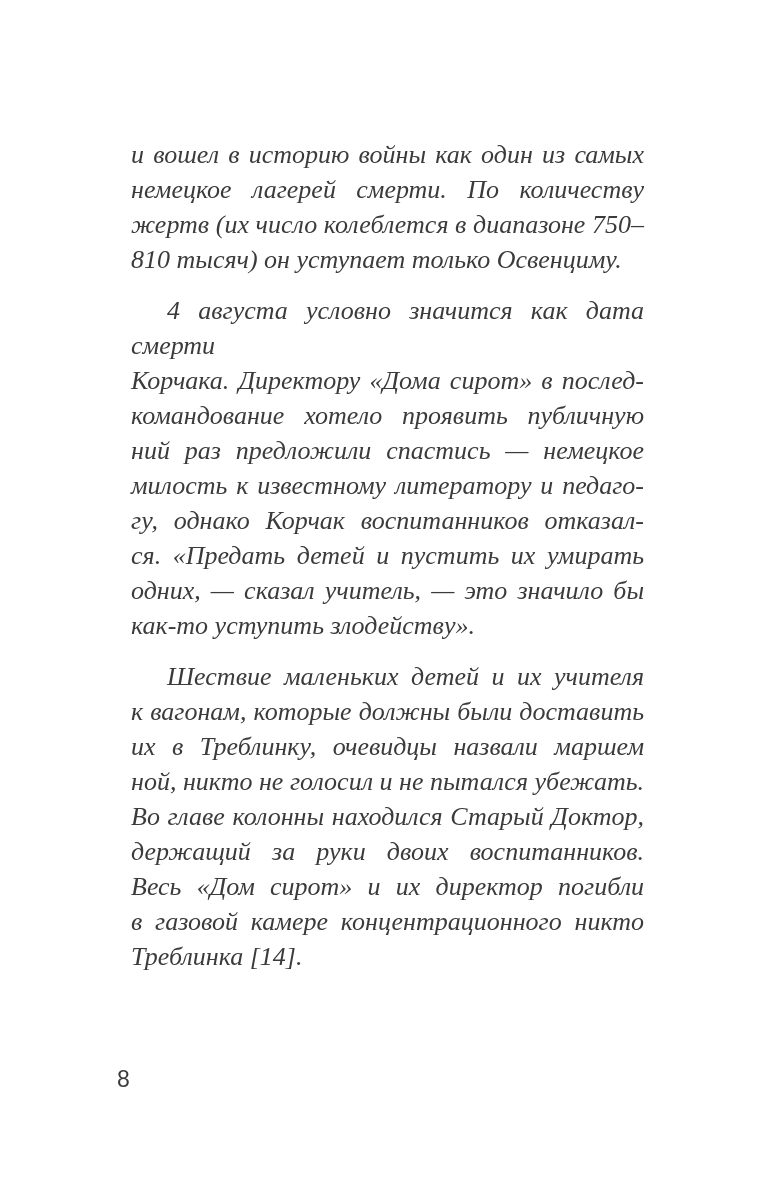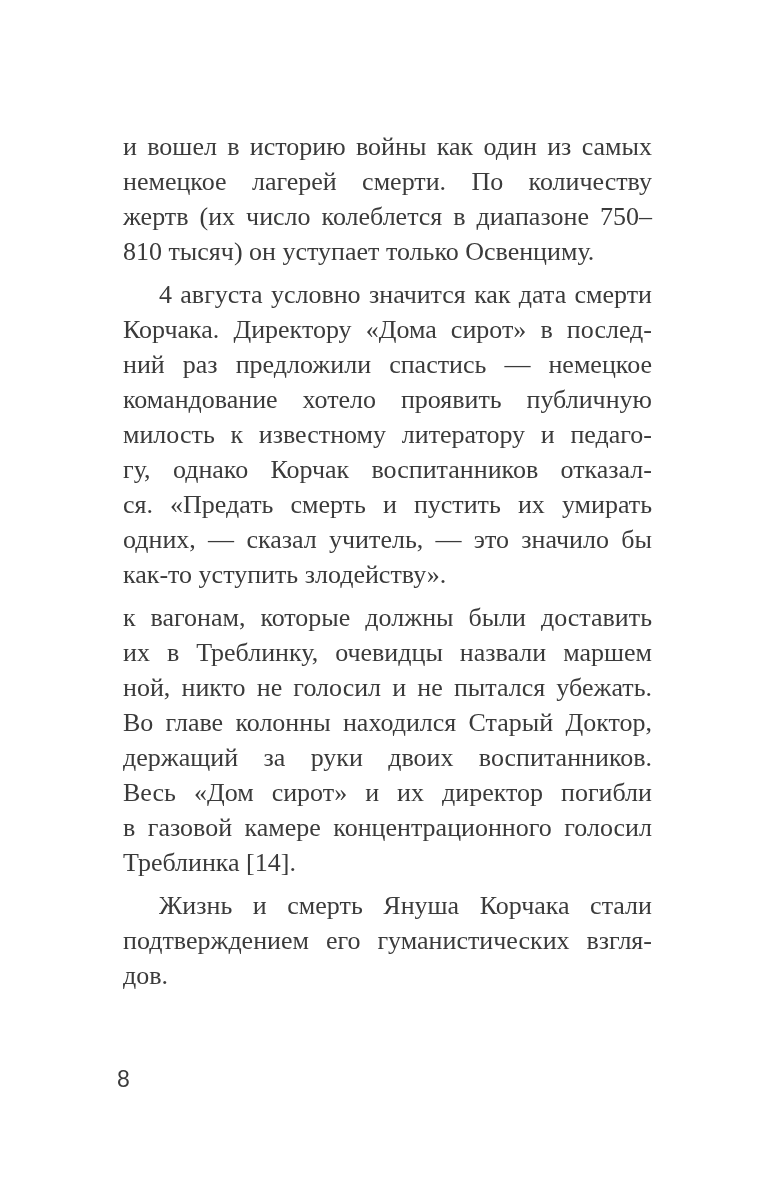--- a/index.html
+++ b/index.html
@@ -19,22 +19,23 @@
     left: 115px;
     top: 121px;
     width: 545px;
     font-family: "Liberation Serif", "DejaVu Serif", serif;
     font-size: 26px;
     line-height: 35px;
     color: #3b3b3b;
     -webkit-font-smoothing: antialiased;
   }
   .paragraph {
-    margin: 8px;
+    margin: 16px;
     padding: 0;
+    font-style: italic;
   }
   .line {
     text-align: justify;
     text-align-last: justify;
     word-spacing: normal;
     white-space: normal;
   }
   .line.last {
     text-align-last: left;
   }
@@ -58,38 +59,34 @@
   <div class="text-block" id="text-block">
       <div class="paragraph">
         <div class="line">и вошел в историю войны как один из самых</div>
         <div class="line">немецкое лагерей смерти. По количеству</div>
         <div class="line">жертв (их число колеблется в диапазоне 750–</div>
         <div class="line last">810 тысяч) он уступает только Освенциму.</div>
       </div>
       <div class="paragraph">
         <div class="line indent">4 августа условно значится как дата смерти</div>
         <div class="line">Корчака. Директору «Дома сирот» в послед-</div>
+        <div class="line">командование хотело проявить публичную</div>
         <div class="line">ний раз предложили спастись — немецкое</div>
-        <div class="line">командование хотело проявить публичную</div>
         <div class="line">милость к известному литератору и педаго-</div>
         <div class="line">гу, однако Корчак воспитанников отказал-</div>
-        <div class="line">ся. «Предать смерть и пустить их умирать</div>
+        <div class="line">ся. «Предать детей и пустить их умирать</div>
         <div class="line">одних, — сказал учитель, — это значило бы</div>
         <div class="line last">как-то уступить злодейству».</div>
       </div>
       <div class="paragraph">
+        <div class="line indent">Шествие маленьких детей и их учителя</div>
         <div class="line">к вагонам, которые должны были доставить</div>
         <div class="line">их в Треблинку, очевидцы назвали маршем</div>
         <div class="line">ной, никто не голосил и не пытался убежать.</div>
         <div class="line">Во главе колонны находился Старый Доктор,</div>
         <div class="line">держащий за руки двоих воспитанников.</div>
         <div class="line">Весь «Дом сирот» и их директор погибли</div>
-        <div class="line">в газовой камере концентрационного голосил</div>
+        <div class="line">в газовой камере концентрационного никто</div>
         <div class="line last">Треблинка [14].</div>
-      </div>
-      <div class="paragraph">
-        <div class="line indent">Жизнь и смерть Януша Корчака стали</div>
-        <div class="line">подтверждением его гуманистических взгля-</div>
-        <div class="line last">дов.</div>
       </div>
     </div>
   <div class="page-number">8</div>
 </div>
 
 </body></html>

